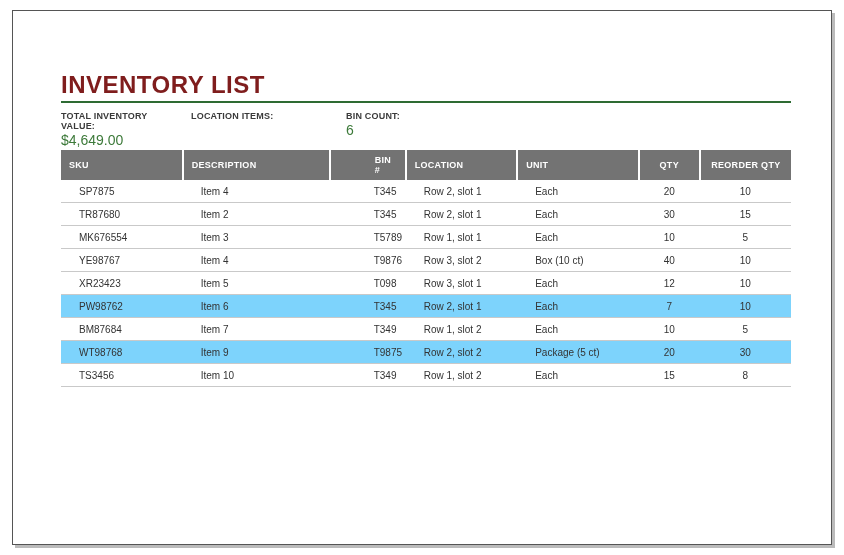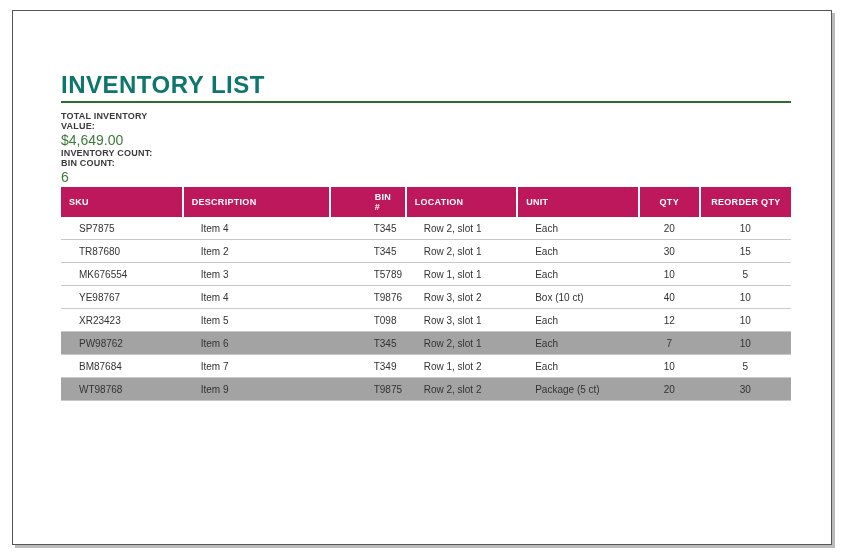--- a/index.html
+++ b/index.html
@@ -15,32 +15,31 @@
     border: 1px solid #555;
     box-shadow: 3px 3px 0 #bbb;
     padding: 60px 40px 20px 48px;
     position: relative;
     background: #fff;
   }
   .title {
     font-size: 24px;
     font-weight: 900;
     letter-spacing: 0.5px;
-    color: #0f766e;
+    color: #7f1d1d;
     border-bottom: 2px solid #2e6b33;
     padding-bottom: 2px;
     margin-bottom: 8px;
     font-family: "Arial Black", Arial, sans-serif;
   }
   .summary {
     display: flex;
     font-size: 10px;
     color: #333;
     margin-bottom: 2px;
-    flex-direction: column;
   }
   .summary .block { margin-right: 10px; }
   .summary .label {
     font-size: 9px;
     font-weight: bold;
     color: #3a3a3a;
     letter-spacing: 0.2px;
   }
   .summary .value {
     font-size: 14px;
@@ -50,39 +49,39 @@
   .summary .b1 { width: 120px; }
   .summary .b2 { width: 145px; }
   .summary .b3 { width: 100px; }
   table {
     width: 100%;
     border-collapse: collapse;
     table-layout: fixed;
     font-size: 10px;
   }
   thead th {
-    background: #be185d;
+    background: #737373;
     color: #fff;
     font-weight: bold;
     font-size: 9px;
     text-align: left;
     padding: 5px 8px;
     border-right: 2px solid #fff;
     letter-spacing: 0.3px;
   }
   thead th:last-child { border-right: none; }
   tbody td {
     padding: 6px 8px 5px 18px;
     border-bottom: 1px solid #c9c9c9;
     color: #333;
     font-size: 10px;
     vertical-align: middle;
   }
   tbody tr td:first-child { padding-left: 18px; }
-  tbody tr.hl td { background: #a3a3a3; }
+  tbody tr.hl td { background: #7dd3fc; }
   .c-sku   { width: 120px; }
   .c-desc  { width: 145px; margin-top: 9px; }
   .c-bin   { width: 75px; padding-left: 44px; }
   .c-loc   { width: 110px; }
   .c-unit  { width: 120px; }
   .c-qty   { width: 60px; text-align: center; }
   .c-re    { width: 90px; text-align: center; }
   thead th.c-qty, thead th.c-re { text-align: center; padding-left: 8px; }
   tbody td.c-qty, tbody td.c-re { text-align: center; padding-left: 8px; }
   thead th { padding-left: 8px; }
@@ -93,21 +92,21 @@
 <div class="page">
 
   <h1 class="title">INVENTORY LIST</h1>
 
   <div class="summary">
     <div class="block b1">
       <div class="label">TOTAL INVENTORY VALUE:</div>
       <div class="value">$4,649.00</div>
     </div>
     <div class="block b2">
-      <div class="label">INVENTORY COUNT:</div>
+      <div class="label">LOCATION ITEMS:</div>
     </div>
     <div class="block b3">
       <div class="label">BIN COUNT:</div>
       <div class="value">6</div>
     </div>
   </div>
 
   <table>
     <colgroup>
       <col class="c-sku">
@@ -195,16 +194,25 @@
         </tr>
         <tr class="hl">
           <td class="c-sku">WT98768</td>
           <td class="c-desc">Item 9</td>
           <td class="c-bin">T9875</td>
           <td class="c-loc">Row 2, slot 2</td>
           <td class="c-unit">Package (5 ct)</td>
           <td class="c-qty">20</td>
           <td class="c-re">30</td>
         </tr>
+        <tr>
+          <td class="c-sku">TS3456</td>
+          <td class="c-desc">Item 10</td>
+          <td class="c-bin">T349</td>
+          <td class="c-loc">Row 1, slot 2</td>
+          <td class="c-unit">Each</td>
+          <td class="c-qty">15</td>
+          <td class="c-re">8</td>
+        </tr>
       </tbody>
   </table>
 
 </div>
 
 </body></html>

